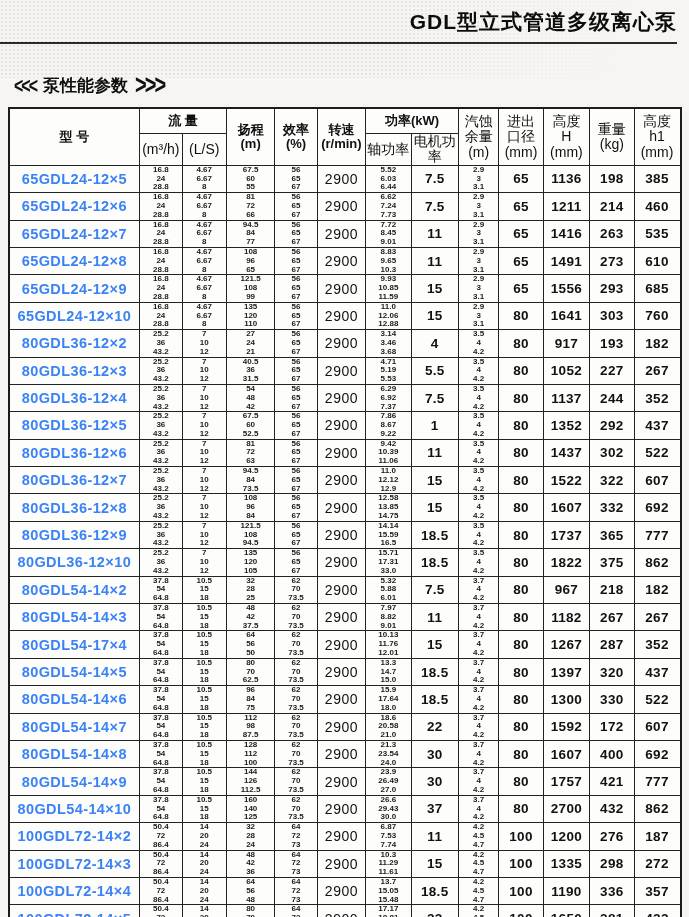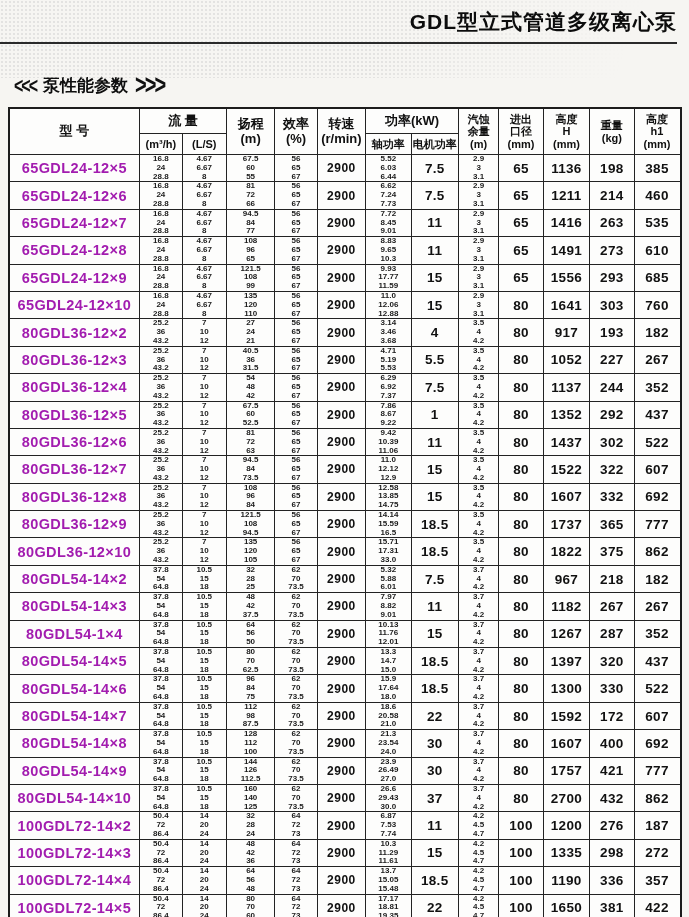--- a/index.html
+++ b/index.html
@@ -57,34 +57,34 @@
     padding:0 1px;
     overflow:hidden;
   }
   table.pump{border:2px solid #1c1c1c;}
   thead th{
     font-weight:700;color:#101010;
     white-space:pre-line;
     line-height:1.1;
   }
   .th-main{font-size:13px;}
-  .th-sub{font-size:11px;font-weight:700;}
+  .th-sub{font-size:14px;font-weight:400;}
   thead tr.r1 th{height:24px;}
   thead tr.r2 th{height:20px;margin-top:20px;}
   tbody td{height:25px;}
   td.model{
     font-size:14.5px;font-weight:700;letter-spacing:.4px;
-    text-align:center;color:#a21caf;
+    text-align:center;color:#3b82f6;
   }
   td.stack{
     font-size:8px;font-weight:600;line-height:1.1;color:#1a1a1a;
     letter-spacing:0;
   }
   td.stack div{transform:none;}
-  td.speed{font-size:12px;font-weight:700;letter-spacing:.5px;}
+  td.speed{font-size:14px;font-weight:400;letter-spacing:.5px;}
   td.single{font-size:13.5px;font-weight:600;letter-spacing:.3px;}
 </style>
 </head>
 <body>
 
 <div class="halftone"></div>
 
 <div class="page-header">
   <span class="page-title">GDL型立式管道多级离心泵</span>
   <hr class="header-rule">
@@ -320,21 +320,21 @@
           <div>99</div>
         </td>
         <td class="stack">
           <div>56</div>
           <div>65</div>
           <div>67</div>
         </td>
         <td class="speed">2900</td>
         <td class="stack">
           <div>9.93</div>
-          <div>17.77</div>
+          <div>10.85</div>
           <div>11.59</div>
         </td>
         <td class="single">15</td>
         <td class="stack">
           <div>2.9</div>
           <div>3</div>
           <div>3.1</div>
         </td>
         <td class="single">65</td>
         <td class="single">1556</td>
@@ -803,21 +803,21 @@
           <div>3.7</div>
           <div>4</div>
           <div>4.2</div>
         </td>
         <td class="single">80</td>
         <td class="single">1182</td>
         <td class="single">267</td>
         <td class="single">267</td>
       </tr>
       <tr>
-        <td class="model">80GDL54-1×4</td>
+        <td class="model">80GDL54-17×4</td>
         <td class="stack">
           <div>37.8</div>
           <div>54</div>
           <div>64.8</div>
         </td>
         <td class="stack">
           <div>10.5</div>
           <div>15</div>
           <div>18</div>
         </td>

